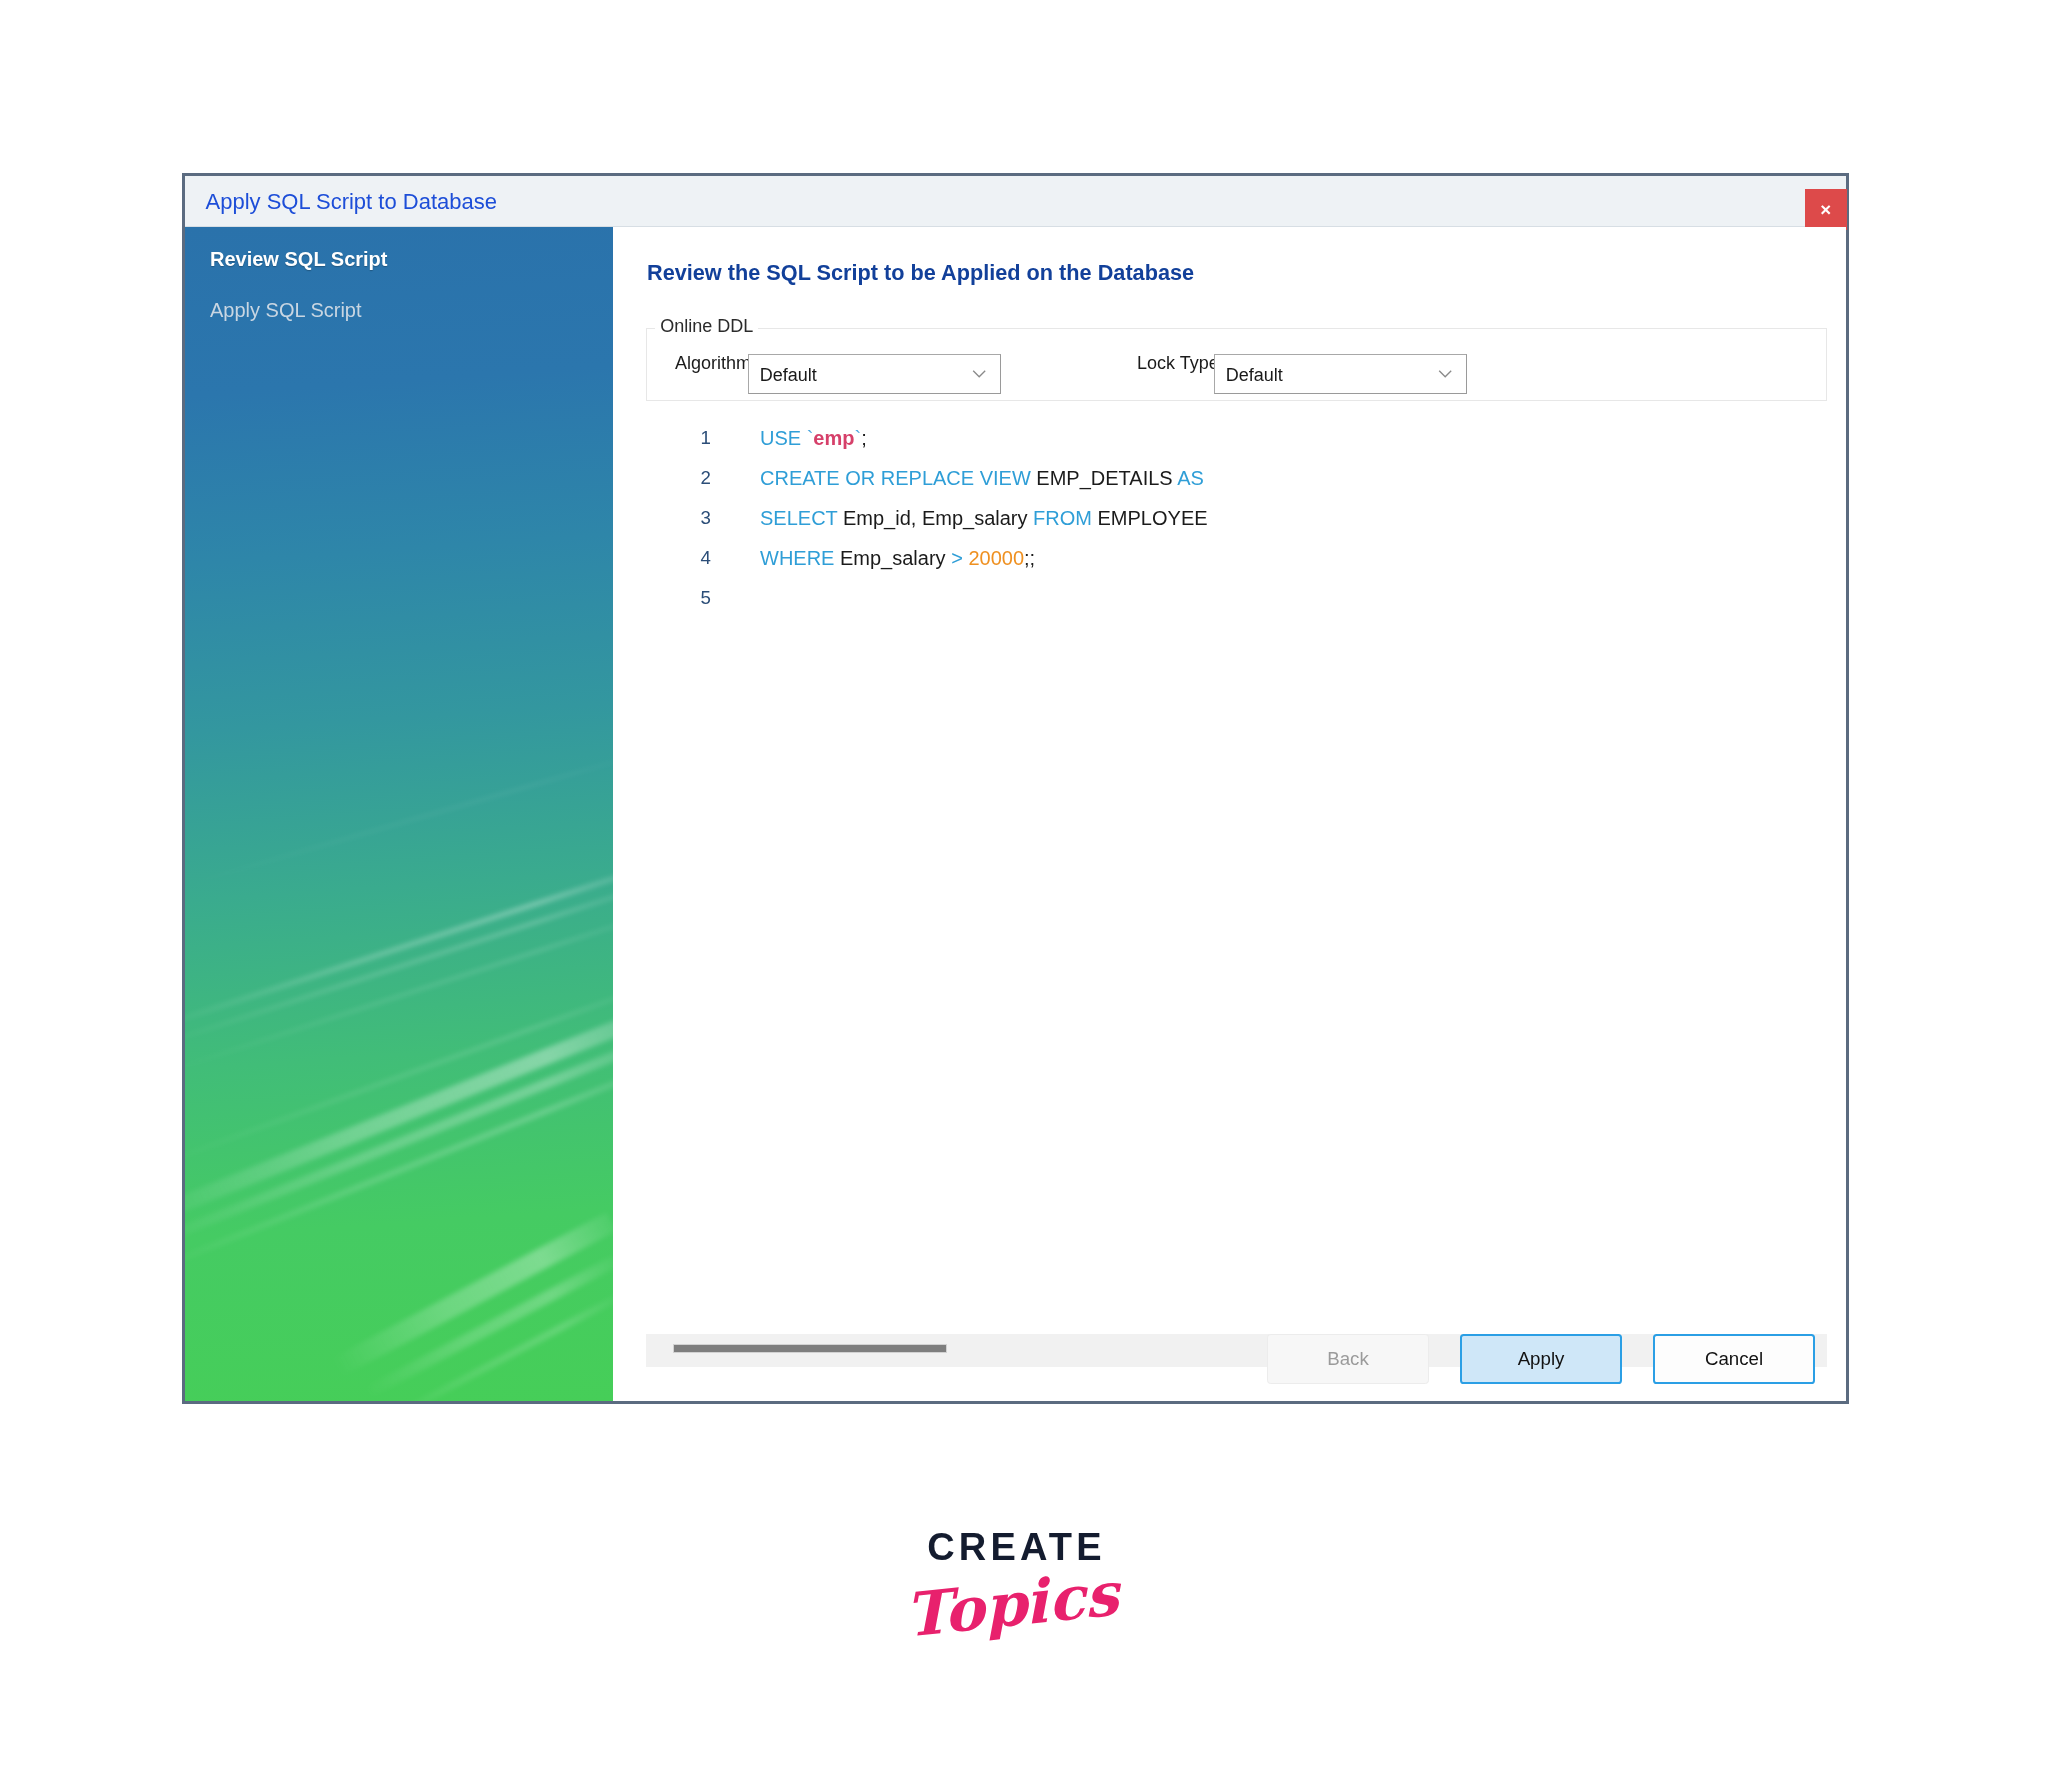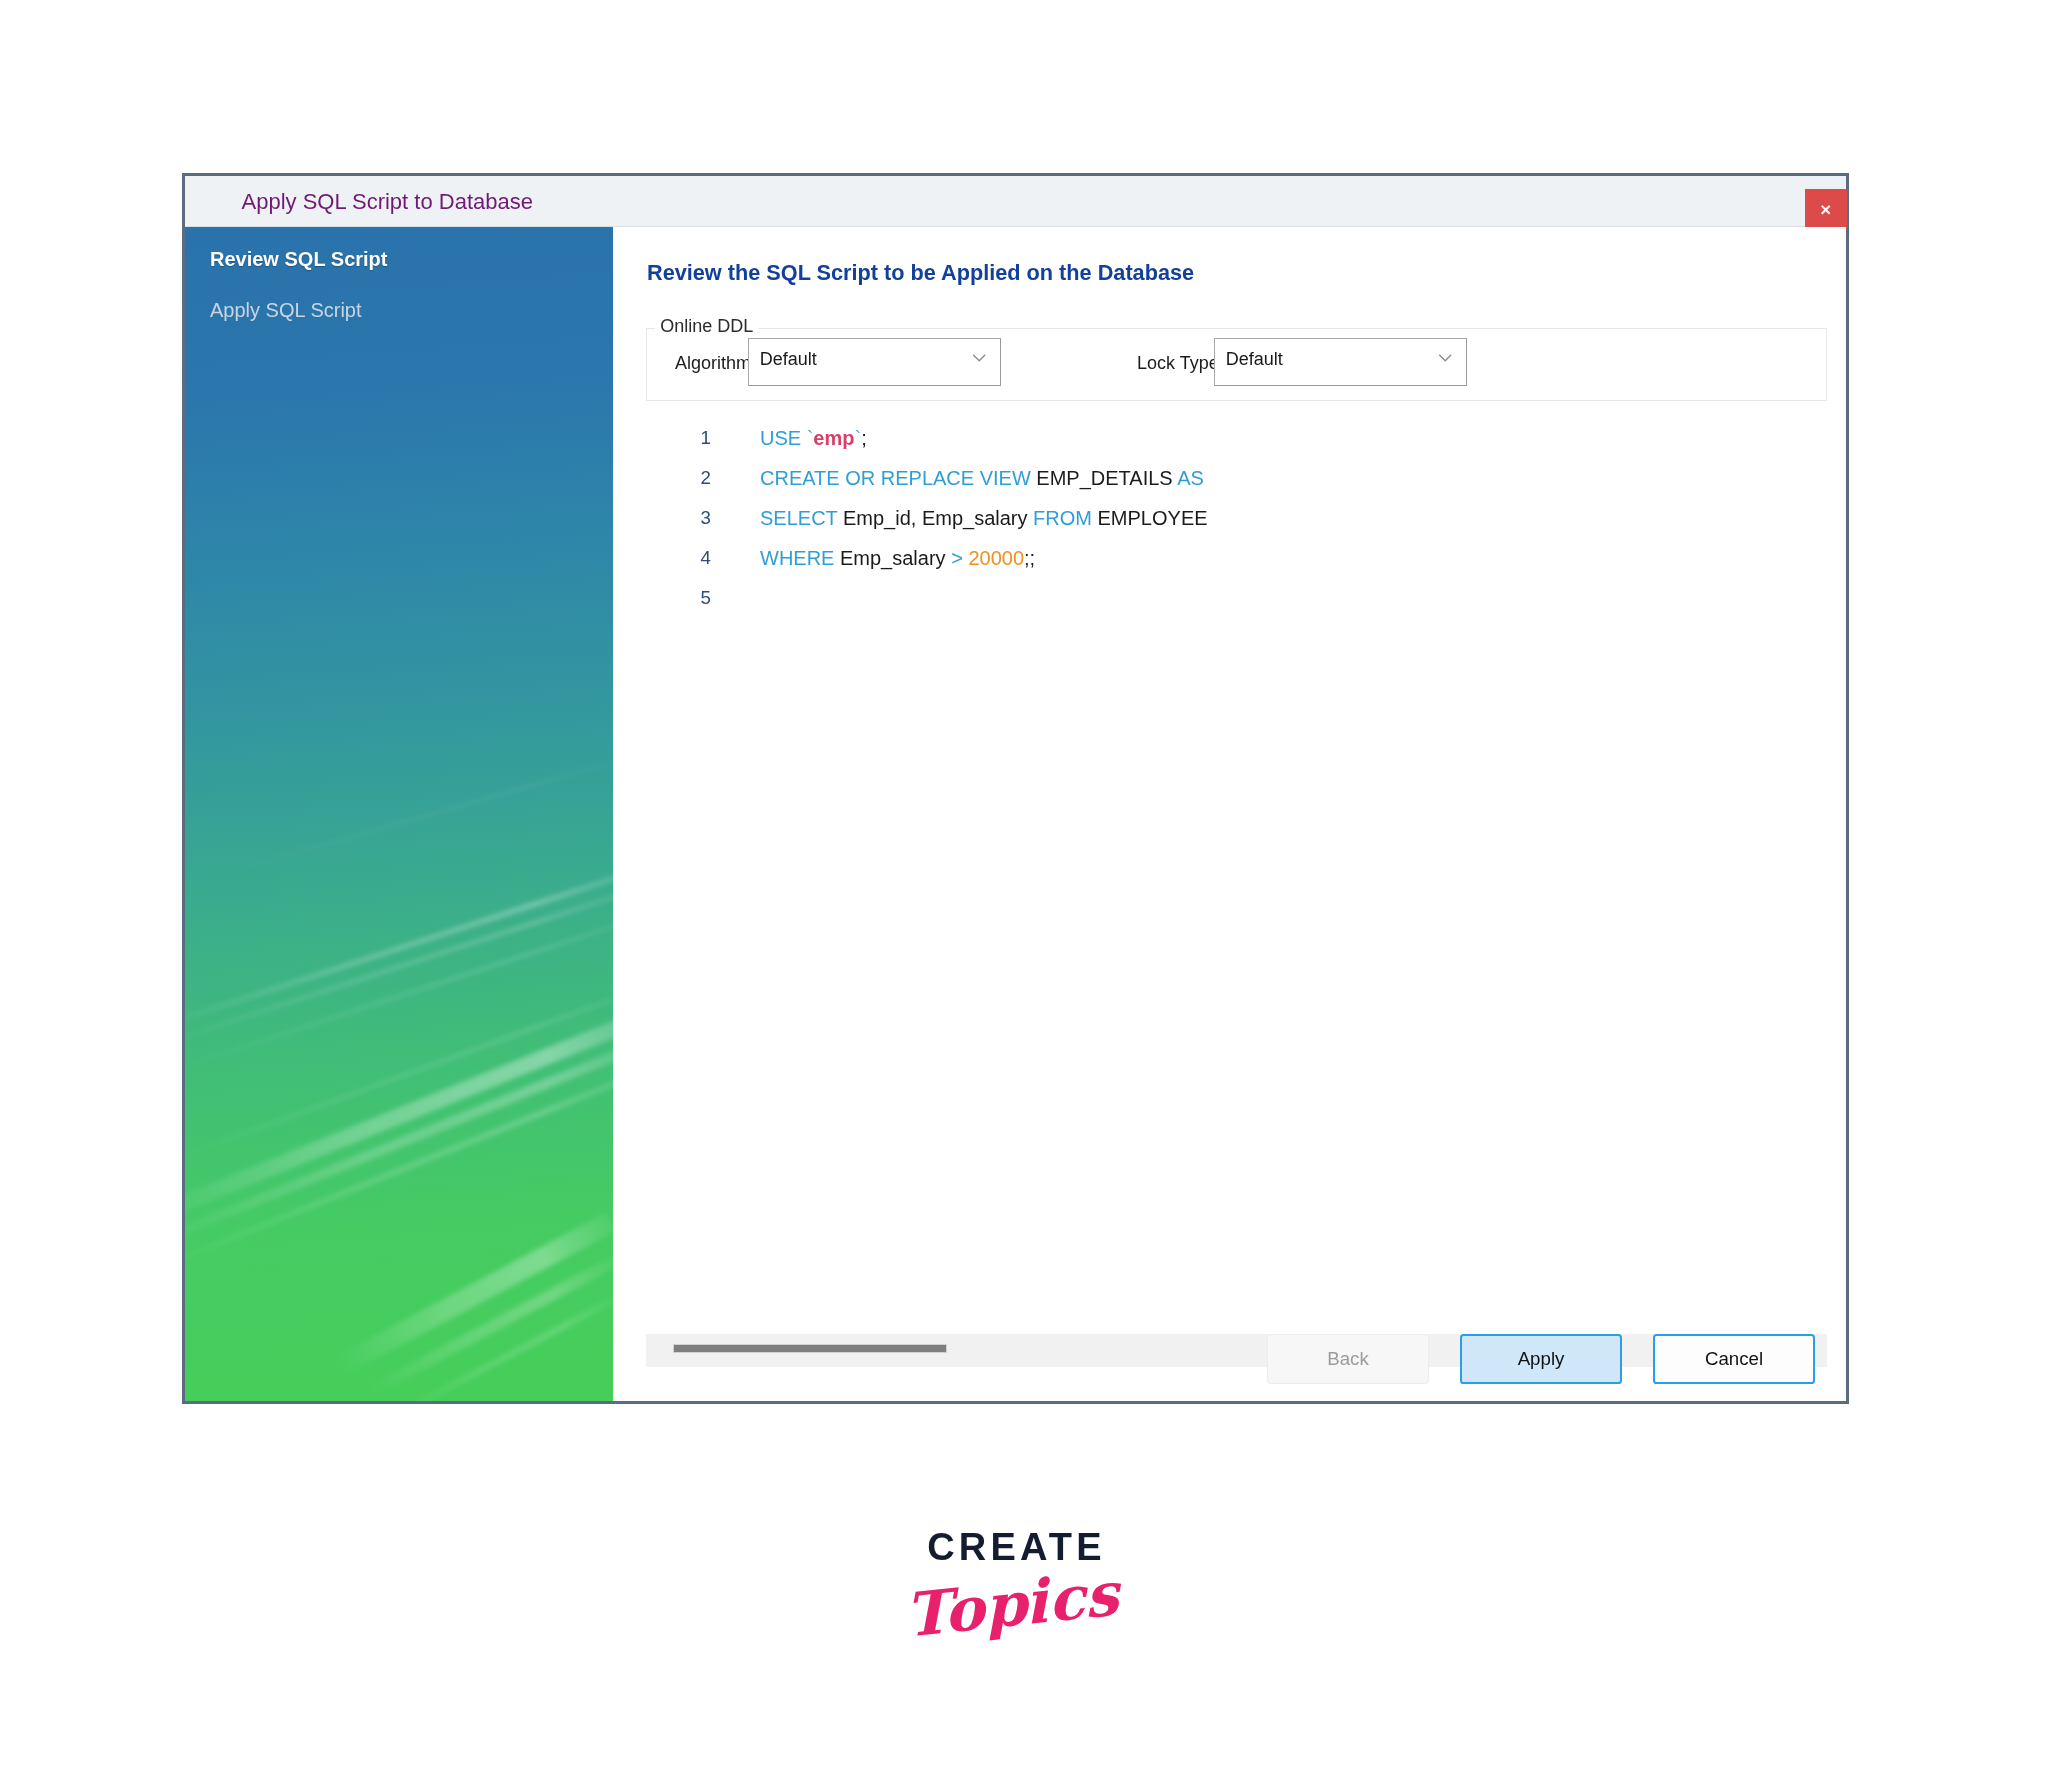--- a/index.html
+++ b/index.html
@@ -27,23 +27,22 @@
     background: #eef2f5;
     border-bottom: 0.6px solid #d7dee4;
     position: relative;
     flex: 0 0 auto;
   }
   #titlebar-text {
     position: absolute;
     left: 20.5px; top: 0;
     height: 51px; line-height: 51px;
     font-size: 22px;
-    color: #701a75;
-    white-space: nowrap;
-    margin-left: 36px;
+    color: #1d4ed8;
+    white-space: nowrap;
   }
   #close-button {
     position: absolute;
     right: -0.6px; top: 13.2px;
     width: 42px; height: 41px;
     background: #dd4a4a;
     border: none;
     color: #ffffff;
     font-size: 18.7px;
     font-weight: bold;
@@ -162,22 +161,22 @@
     font-size: 18px;
     color: #1b1b1b;
     white-space: nowrap;
     top: 24px;
   }
   #algorithm-label { left: 28px; }
   #locktype-label  { left: 490px; }
 
   .combo {
     position: absolute;
-    top: 9px;
-    height: 48px;
+    top: 25px;
+    height: 40px;
     background: #ffffff;
     border: 1.8px solid #a8a8a8;
     border-right-color: #9a9a9a;
     border-bottom-color: #9a9a9a;
   }
   #algorithm-combo { left: 101px; width: 253px; }
   #locktype-combo  { left: 567px; width: 253px; }
   .combo-value {
     position: absolute;
     left: 10.8px; top: 0;

